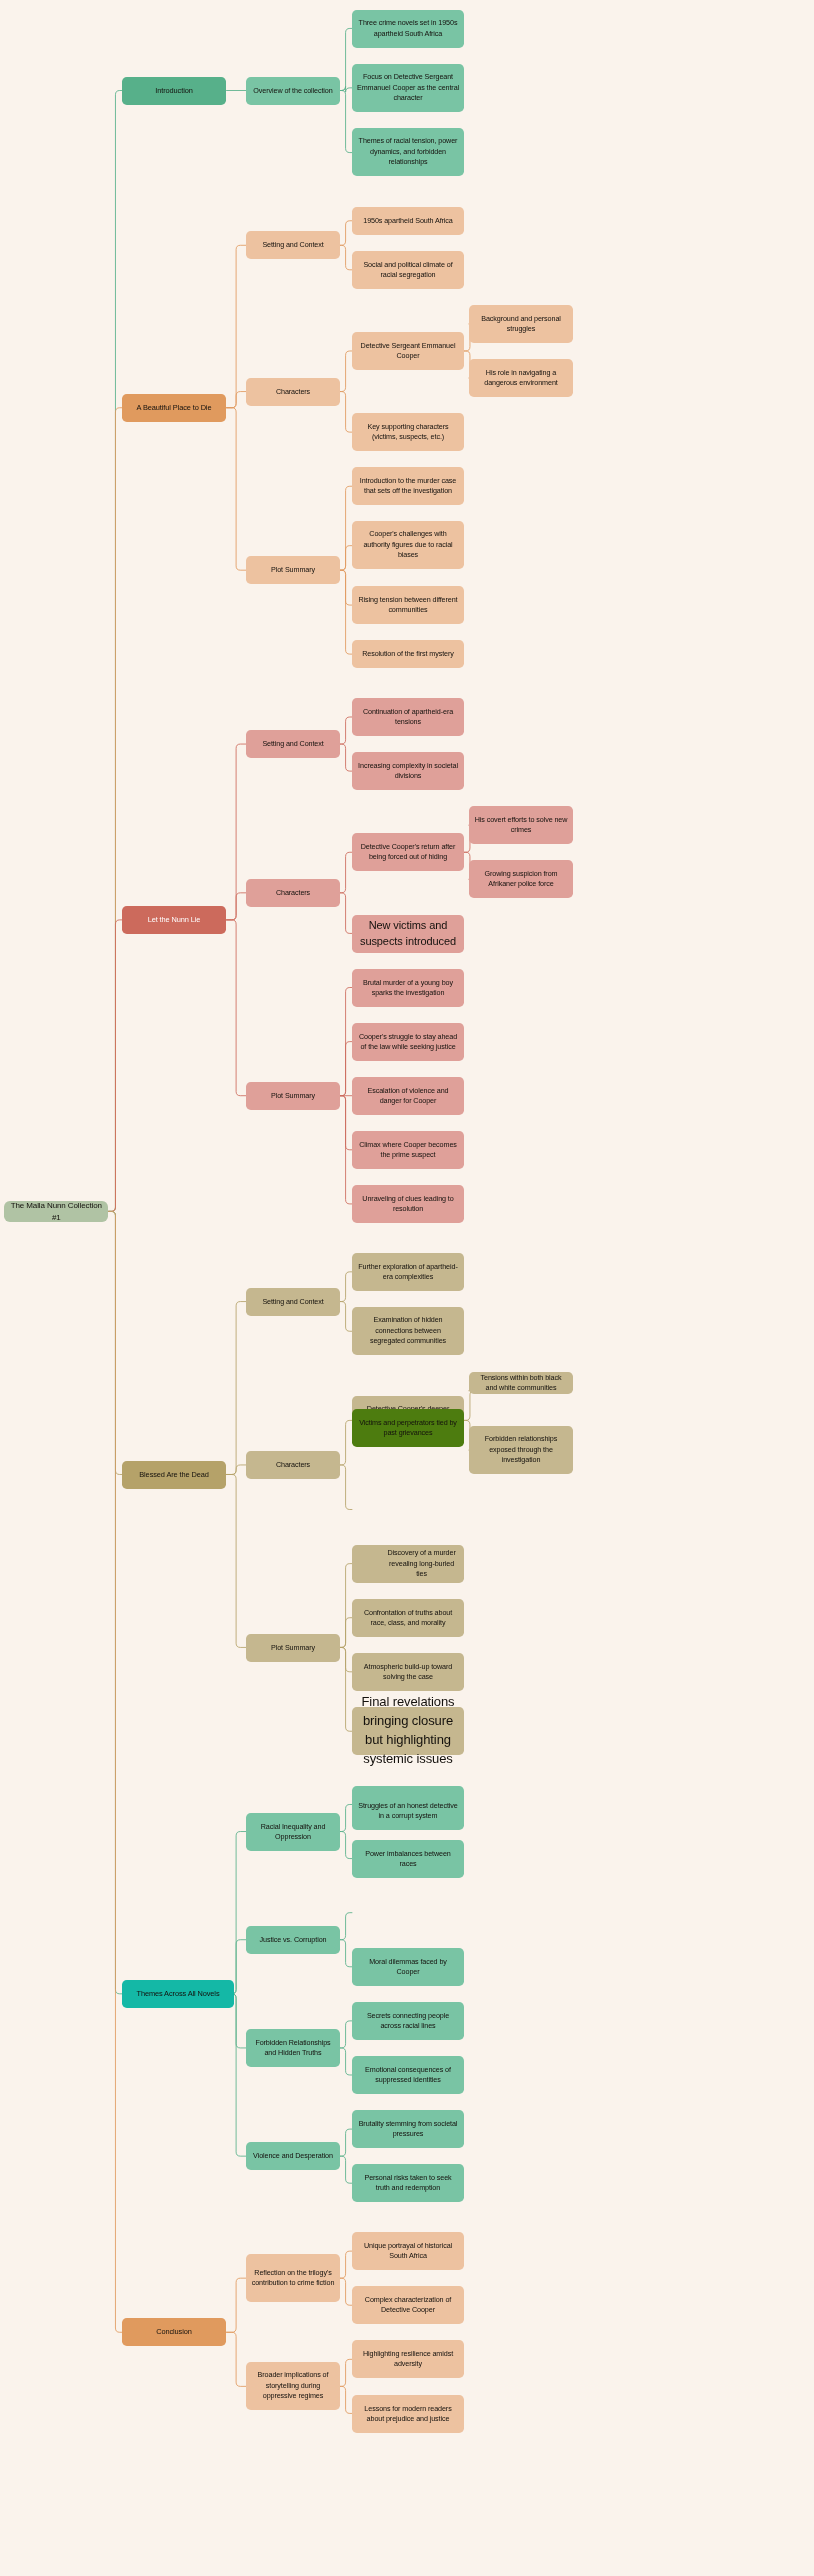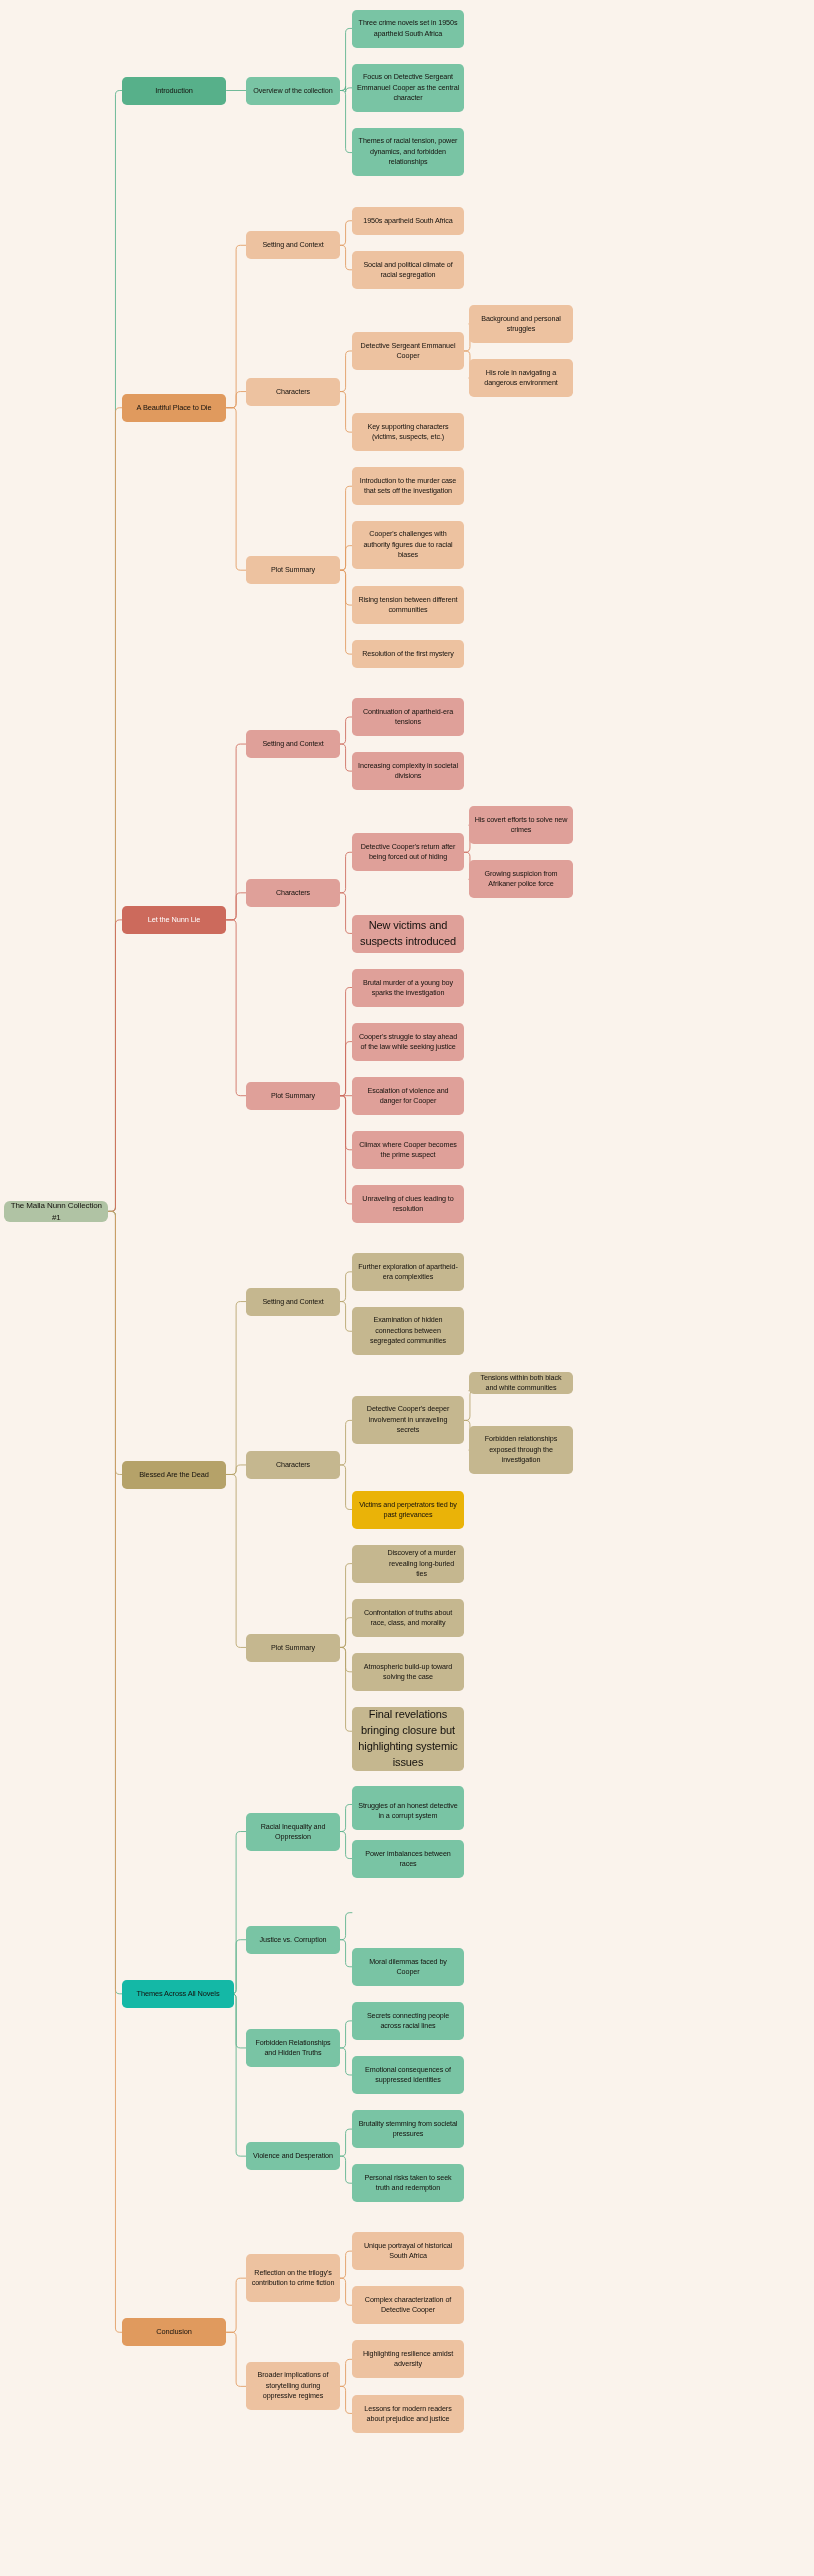--- a/index.html
+++ b/index.html
@@ -226,36 +226,36 @@
     </div>
     <div class="node" style="left: 352px; top: 1396px; width: 112px; height: 48px; font-size: 7.2px; background: rgb(197, 183, 143);">
       <span>Detective Cooper's deeper involvement in unraveling secrets</span>
     </div>
     <div class="node" style="left: 469px; top: 1372px; width: 104px; height: 22px; font-size: 7.2px; background: rgb(197, 183, 143);">
       <span>Tensions within both black and white communities</span>
     </div>
     <div class="node" style="left: 469px; top: 1426px; width: 104px; height: 48px; font-size: 7.2px; background: rgb(197, 183, 143);">
       <span>Forbidden relationships exposed through the investigation</span>
     </div>
-    <div class="node" style="left: 352px; top: 1491px; width: 112px; height: 38px; font-size: 7.2px; background: #eab308; justify-content: flex-end;">
+    <div class="node" style="left: 352px; top: 1409px; width: 112px; height: 38px; font-size: 7.2px; background: #4d7c0f; justify-content: flex-end;">
       <span>Victims and perpetrators tied by past grievances</span>
     </div>
     <div class="node" style="left: 246px; top: 1634px; width: 94px; height: 28px; font-size: 7.2px; background: rgb(197, 183, 143);">
       <span>Plot Summary</span>
     </div>
     <div class="node" style="left: 352px; top: 1545px; width: 112px; height: 38px; font-size: 7.2px; background: rgb(197, 183, 143); padding-left: 32px;">
       <span>Discovery of a murder revealing long-buried ties</span>
     </div>
     <div class="node" style="left: 352px; top: 1599px; width: 112px; height: 38px; font-size: 7.2px; background: rgb(197, 183, 143);">
       <span>Confrontation of truths about race, class, and morality</span>
     </div>
     <div class="node" style="left: 352px; top: 1653px; width: 112px; height: 38px; font-size: 7.2px; background: rgb(197, 183, 143);">
       <span>Atmospheric build-up toward solving the case</span>
     </div>
-    <div class="node" style="left: 352px; top: 1707px; width: 112px; height: 64px; font-size: 11px; background: rgb(197, 183, 143);">
+    <div class="node" style="left: 352px; top: 1707px; width: 112px; height: 48px; font-size: 13px; background: rgb(197, 183, 143);">
       <span>Final revelations bringing closure but highlighting systemic issues</span>
     </div>
     <div class="node lvl1" style="left: 122px; top: 1980px; width: 112px; height: 28px; font-size: 7.4px; background: #14b8a6;">
       <span>Themes Across All Novels</span>
     </div>
     <div class="node" style="left: 246px; top: 1813px; width: 94px; height: 38px; font-size: 7.2px; background: rgb(121, 196, 164);">
       <span>Racial Inequality and Oppression</span>
     </div>
     <div class="node" style="left: 352px; top: 1786px; width: 112px; height: 38px; font-size: 7.2px; background: rgb(121, 196, 164);">
       <span>Impact of apartheid laws on daily life</span>

